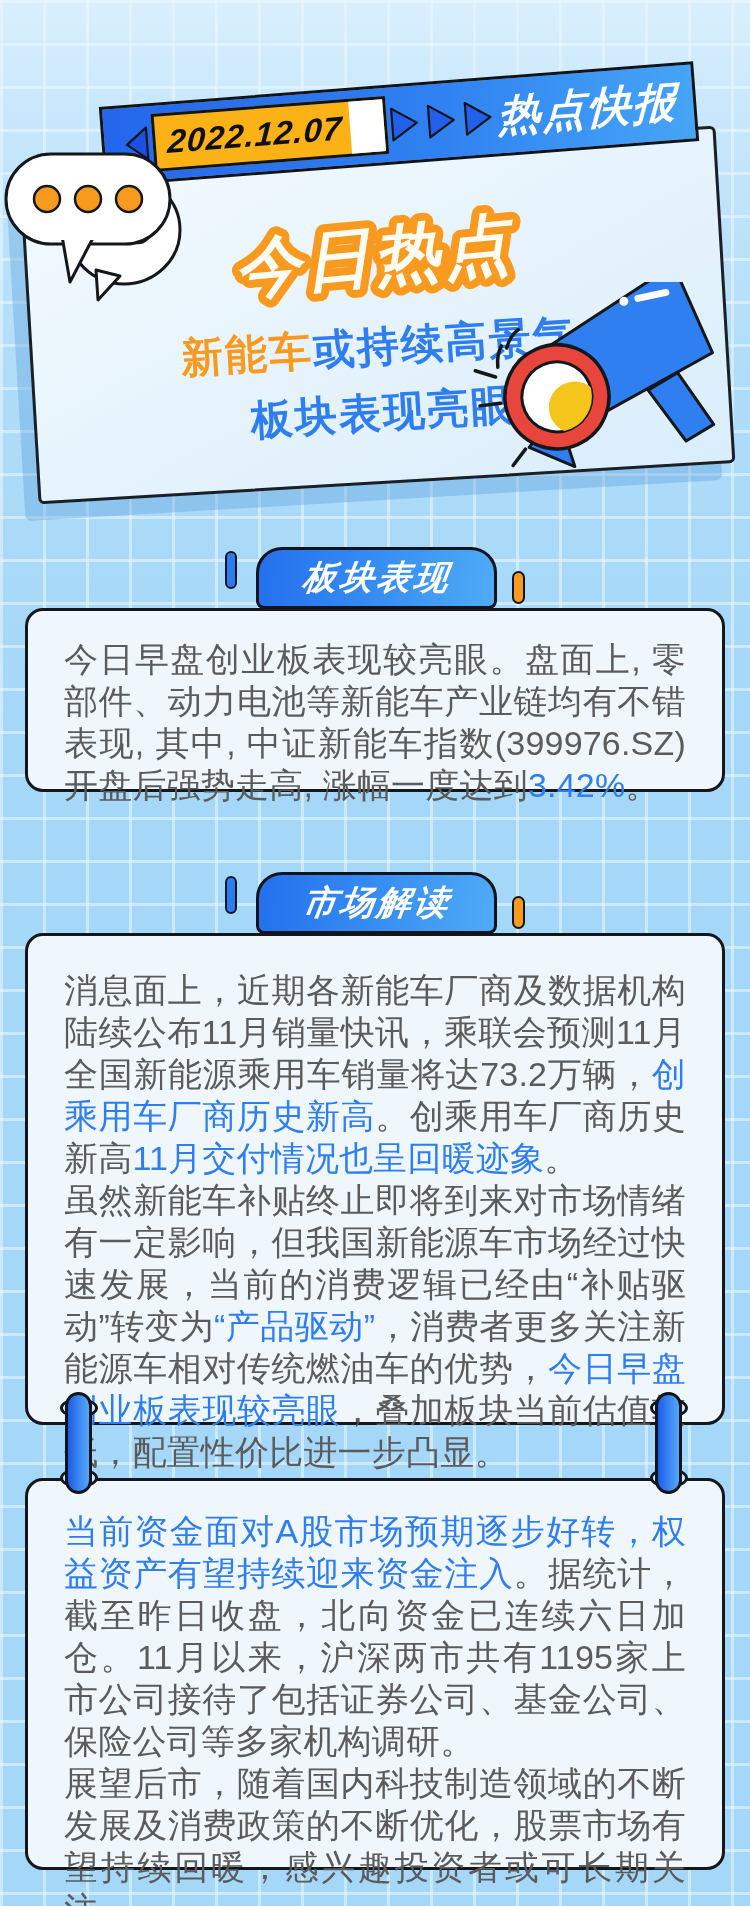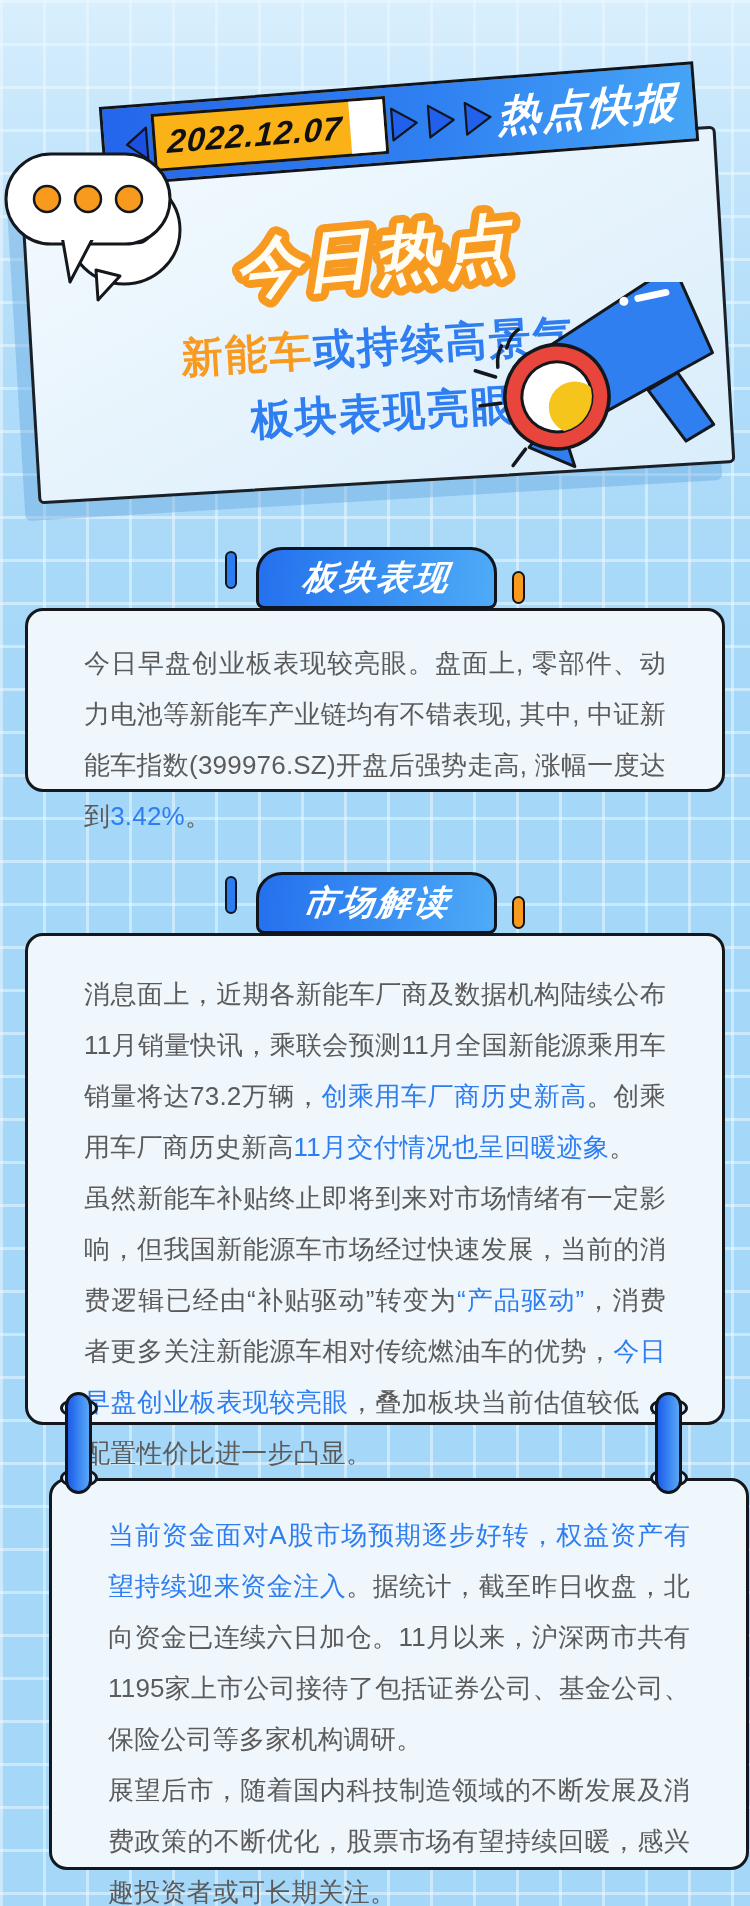--- a/index.html
+++ b/index.html
@@ -56,28 +56,28 @@
   .pill{position:absolute;border:2.5px solid #10151d;border-radius:10px;z-index:20;box-sizing:border-box;}
   .pill.blue{width:12px;height:38px;background:#2b7cf1;}
   .pill.orange{width:13px;height:33px;background:#f89a1d;}
   
   .card{
     position:absolute;left:25px;width:700px;z-index:12;
     background:#eff7fd;border:3px solid #14181d;border-radius:18px;
     box-sizing:border-box;
   }
   .card .body{
-    padding:0 56px;color:#5b5b5b;font-size:26px;line-height:51px;
+    padding:0 36px;color:#5b5b5b;font-size:34px;line-height:42px;
     text-align:justify;letter-spacing:.2px;
   }
   .card p{margin:0;}
   .card .hl{color:#2e7ef1;}
   #card1{top:608px;height:184px;padding-top:27px;}
   #card2{top:933px;height:492px;padding-top:33px;}
-  #card3{top:1478px;height:392px;padding-top:29px;margin-left:24px;}
+  #card3{top:1478px;height:392px;padding-top:29px;}
   
   .connector{position:absolute;width:38px;height:102px;z-index:18;top:1392px;}
   .connector .ring{position:absolute;left:0;width:38px;height:20px;background:#cfe9fc;
     border:3px solid #10151d;border-radius:50%;box-sizing:border-box;}
   .connector .ring.top{top:6px;}
   .connector .ring.bot{bottom:6px;}
   .connector .bar{position:absolute;left:5px;top:0;width:27px;height:102px;
     background:linear-gradient(90deg,#1b5ce9 0%,#3c88f2 55%,#57a6f6 100%);
     border:3px solid #10151d;border-radius:14px;box-sizing:border-box;}
   .connector.left{left:60px;}

